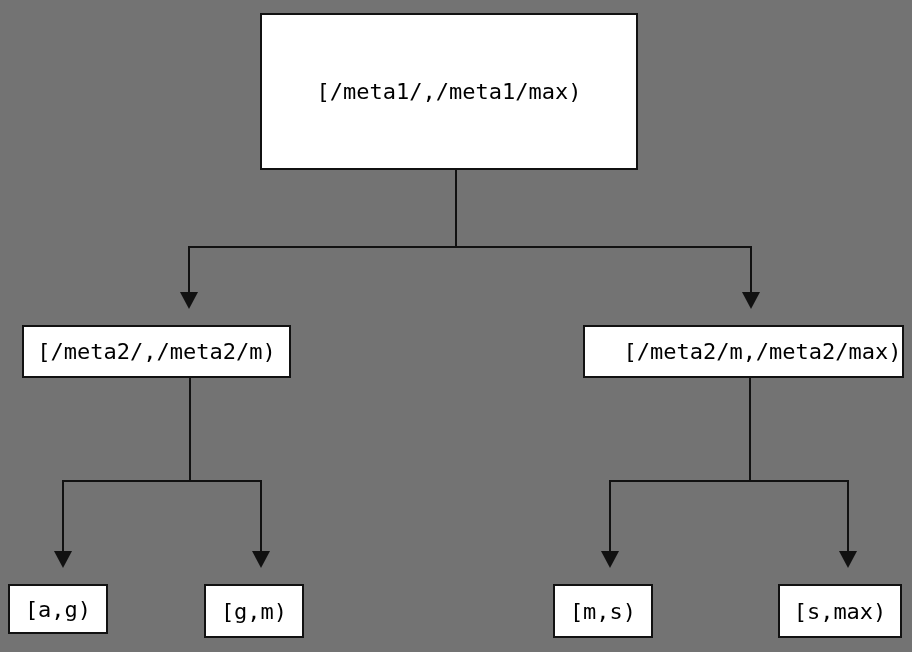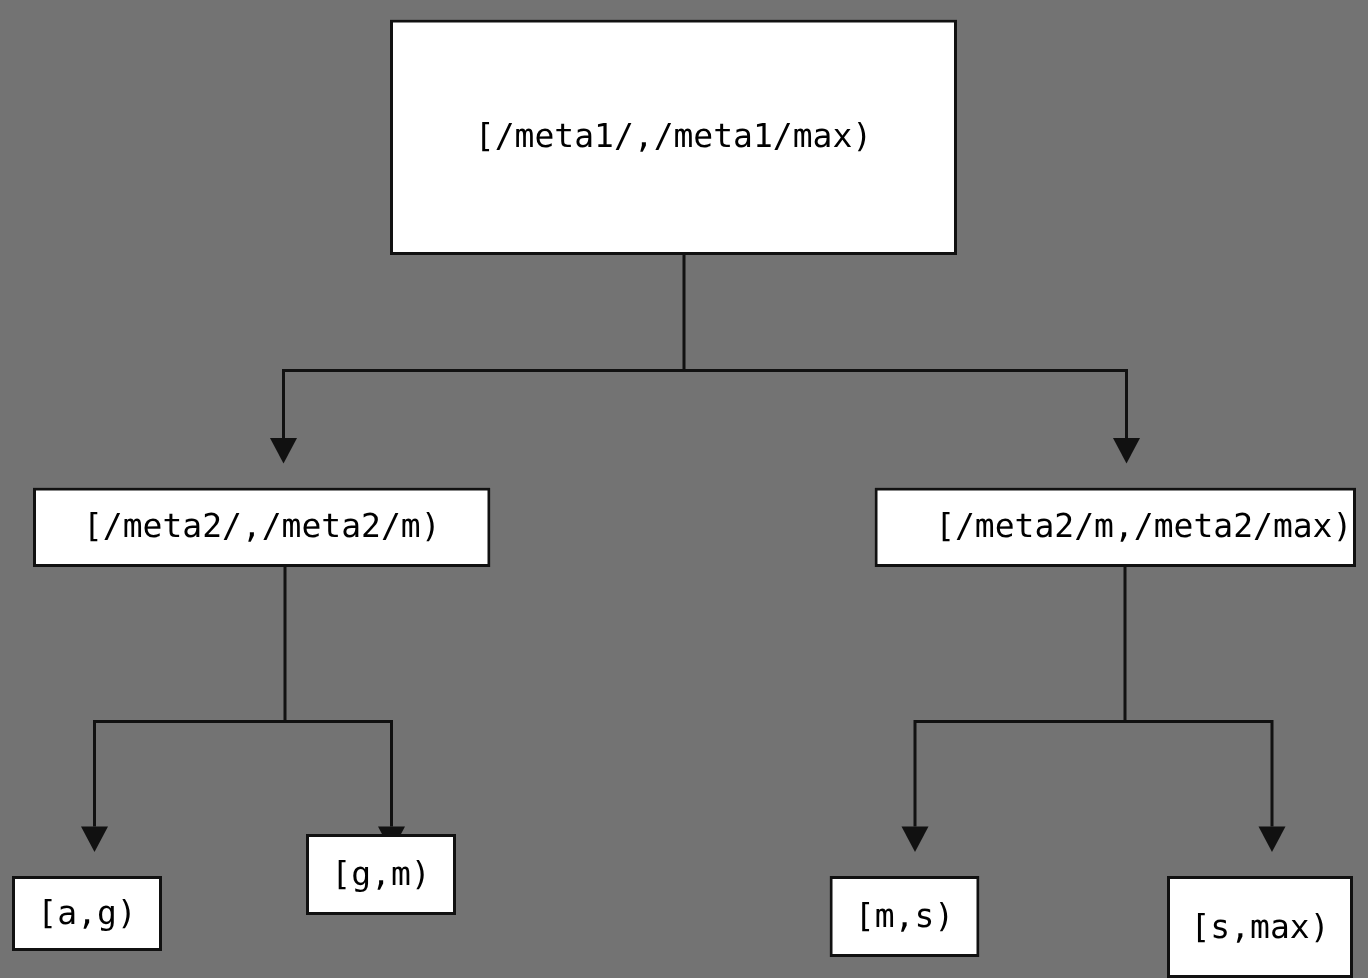--- a/index.html
+++ b/index.html
@@ -38,26 +38,26 @@
     background: #ffffff;
     display: flex;
     align-items: center;
     justify-content: center;
     font-size: 22px;
     color: #000000;
     white-space: nowrap;
     letter-spacing: 0;
   }
   .node-root  { left: 260px; top: 13px;  width: 378px; height: 157px; }
-  .node-l2a   { left: 22px;  top: 325px; width: 305px; height: 53px; }
+  .node-l2a   { left: 22px;  top: 325px; width: 269px; height: 53px; }
   .node-l2b   { left: 583px; top: 325px; width: 321px; height: 53px; padding-left: 38px; }
   .node-leaf1 { left: 8px;   top: 584px; width: 100px; height: 50px; }
-  .node-leaf2 { left: 204px; top: 556px; width: 100px; height: 54px; }
+  .node-leaf2 { left: 204px; top: 584px; width: 100px; height: 54px; }
   .node-leaf3 { left: 553px; top: 584px; width: 100px; height: 54px; text-align: right; }
-  .node-leaf4 { left: 778px; top: 584px; width: 124px; height: 68px; }
+  .node-leaf4 { left: 778px; top: 584px; width: 124px; height: 54px; }
 </style>
 </head>
 <body>
 
 <div class="canvas">
 
   <svg class="edges-svg" viewBox="0 0 912 652" xmlns="http://www.w3.org/2000/svg" aria-hidden="true">
 
     <path class="edge" d="M 456 170 V 247"></path>
     <path class="edge" d="M 189 247 H 751"></path>

